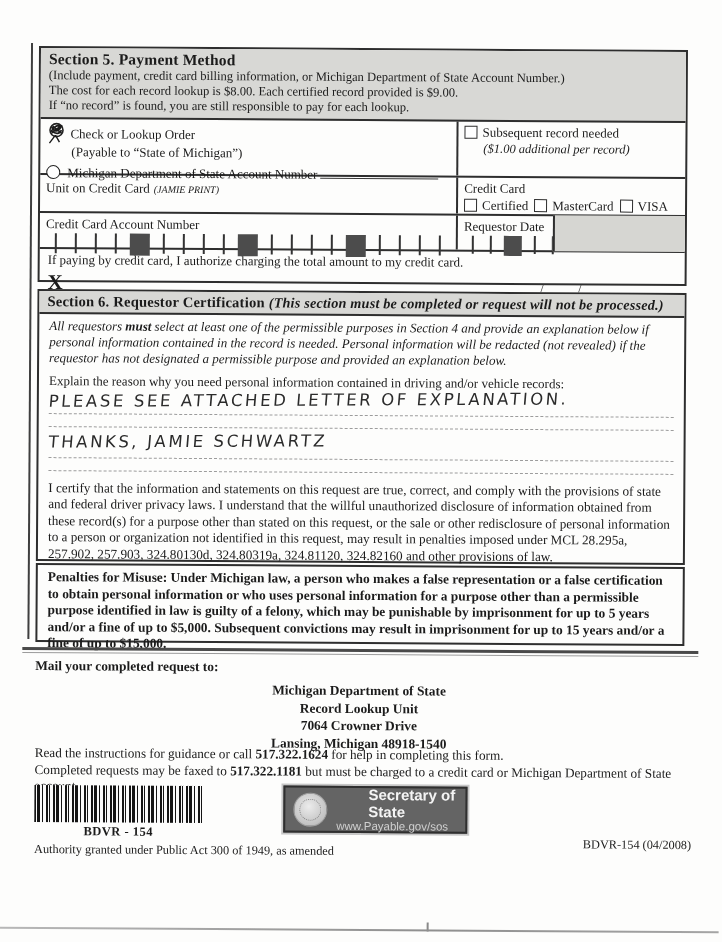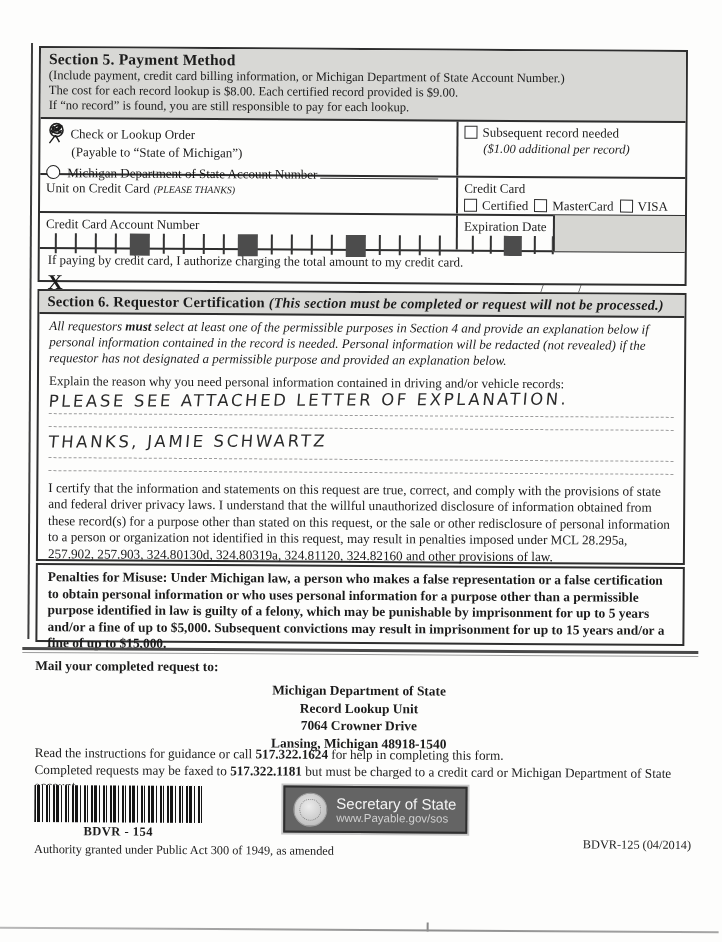--- a/index.html
+++ b/index.html
@@ -61,21 +61,21 @@
   .instr{position:absolute;left:37px;top:747px;font-size:13.2px;line-height:16.5px;width:664px;}
   .barcode{position:absolute;left:37px;top:787px;width:168px;height:37px;
     background:repeating-linear-gradient(90deg,#141414 0 2px,#fafafa 2px 3px,#141414 3px 6px,#fafafa 6px 8px,#141414 8px 9px,#fafafa 9px 12px,#141414 12px 14px,#fafafa 14px 15px,#141414 15px 16px,#fafafa 16px 19px);}
   .bclabel{position:absolute;left:37px;top:826px;width:168px;text-align:center;font-weight:bold;font-size:12.5px;letter-spacing:.5px;}
   .badge{position:absolute;left:286px;top:786px;width:184px;height:47px;background:#646464;
          border:2px solid #2f2f2f;display:flex;align-items:center;gap:9px;padding:0 8px;box-sizing:border-box;
          box-shadow:0 0 0 2px #c7c7c7;}
   .seal{width:32px;height:32px;border-radius:50%;background:radial-gradient(circle at 45% 40%, #ececec 0%, #c2c2c2 70%, #a8a8a8 100%);
         border:1.5px solid #9e9e9e;flex:0 0 auto;display:flex;align-items:center;justify-content:center;}
   .seal-inner{width:20px;height:20px;border-radius:50%;border:1px dotted #8a8a8a;}
-  .badge-title{font-family:"Liberation Sans",sans-serif;font-weight:normal;color:#f4f4f4;font-size:15px;line-height:17px;}
+  .badge-title{font-family:"Liberation Sans",sans-serif;font-weight:bold;color:#f4f4f4;font-size:15px;line-height:17px;margin-left:32px;}
   .badge-url{font-family:"Liberation Sans",sans-serif;color:#cfcfcf;font-size:11.5px;line-height:13px;}
   .authority{position:absolute;left:37px;top:844px;font-size:12.3px;}
   .formnum{position:absolute;right:28px;top:836px;font-size:12.3px;}
 
   
   .edge-line{position:absolute;left:29px;top:45px;width:2px;height:596px;background:#3f3f3f;}
   .bottom-line{position:absolute;left:0;top:929px;width:722px;height:2px;background:linear-gradient(90deg,#b8b8b8,#8f8f8f 60%,#a5a5a5);}
   .bottom-tick{position:absolute;left:430px;top:922px;width:2px;height:9px;background:#8a8a8a;}
 
   .datewrap{text-align:center;}
@@ -116,21 +116,21 @@
         <div class="small">
           <span class="cb"></span><span>Subsequent record needed</span>
           <div style="font-style:italic;font-size:12.5px;margin-left:19px;">($1.00 additional per record)</div>
         </div>
       </div>
     </div>
 
     <div class="row" style="height:38px;">
       <div class="cellL">
         <span class="small">Unit on Credit Card</span>
-        <span class="tiny-italic">(PLEASE THANKS)</span>
+        <span class="tiny-italic">(JAMIE PRINT)</span>
       </div>
       <div class="cellR">
         <div class="small">Credit Card</div>
         <div class="small" style="display:flex;gap:6px;margin-top:1px;">
           <span><span class="cb"></span><span>Certified</span></span>
           <span><span class="cb"></span><span>MasterCard</span></span>
           <span><span class="cb"></span><span>VISA</span></span>
         </div>
       </div>
     </div>
@@ -154,21 +154,21 @@
               <span class="tick"></span>
               <span class="tick"></span>
               <span class="blocksep"></span>
               <span class="tick"></span>
               <span class="tick"></span>
               <span class="tick"></span>
               <span class="tick"></span>
             </div>
       </div>
       <div class="cellR" style="padding:1px 6px;">
-        <span class="small">Expiration Date</span>
+        <span class="small">Requestor Date</span>
         <div class="ticks exp">
               <span class="tick"></span>
               <span class="tick"></span>
               <span class="blocksep"></span>
               <span class="tick"></span>
               <span class="tick"></span>
             </div>
         <div class="grayfill"></div>
       </div>
     </div>
@@ -257,18 +257,18 @@
     <div class="seal">
           <div class="seal-inner"></div>
         </div>
     <div>
       <div class="badge-title">Secretary of State</div>
       <div class="badge-url">www.Payable.gov/sos</div>
     </div>
   </div>
 
   <div class="authority">Authority granted under Public Act 300 of 1949, as amended</div>
-  <div class="formnum">BDVR-125 (04/2014)</div>
+  <div class="formnum">BDVR-154 (04/2008)</div>
 
   <div class="bottom-tick"></div>
   <div class="bottom-line"></div>
  </div>
 </div>
 
 </body></html>

